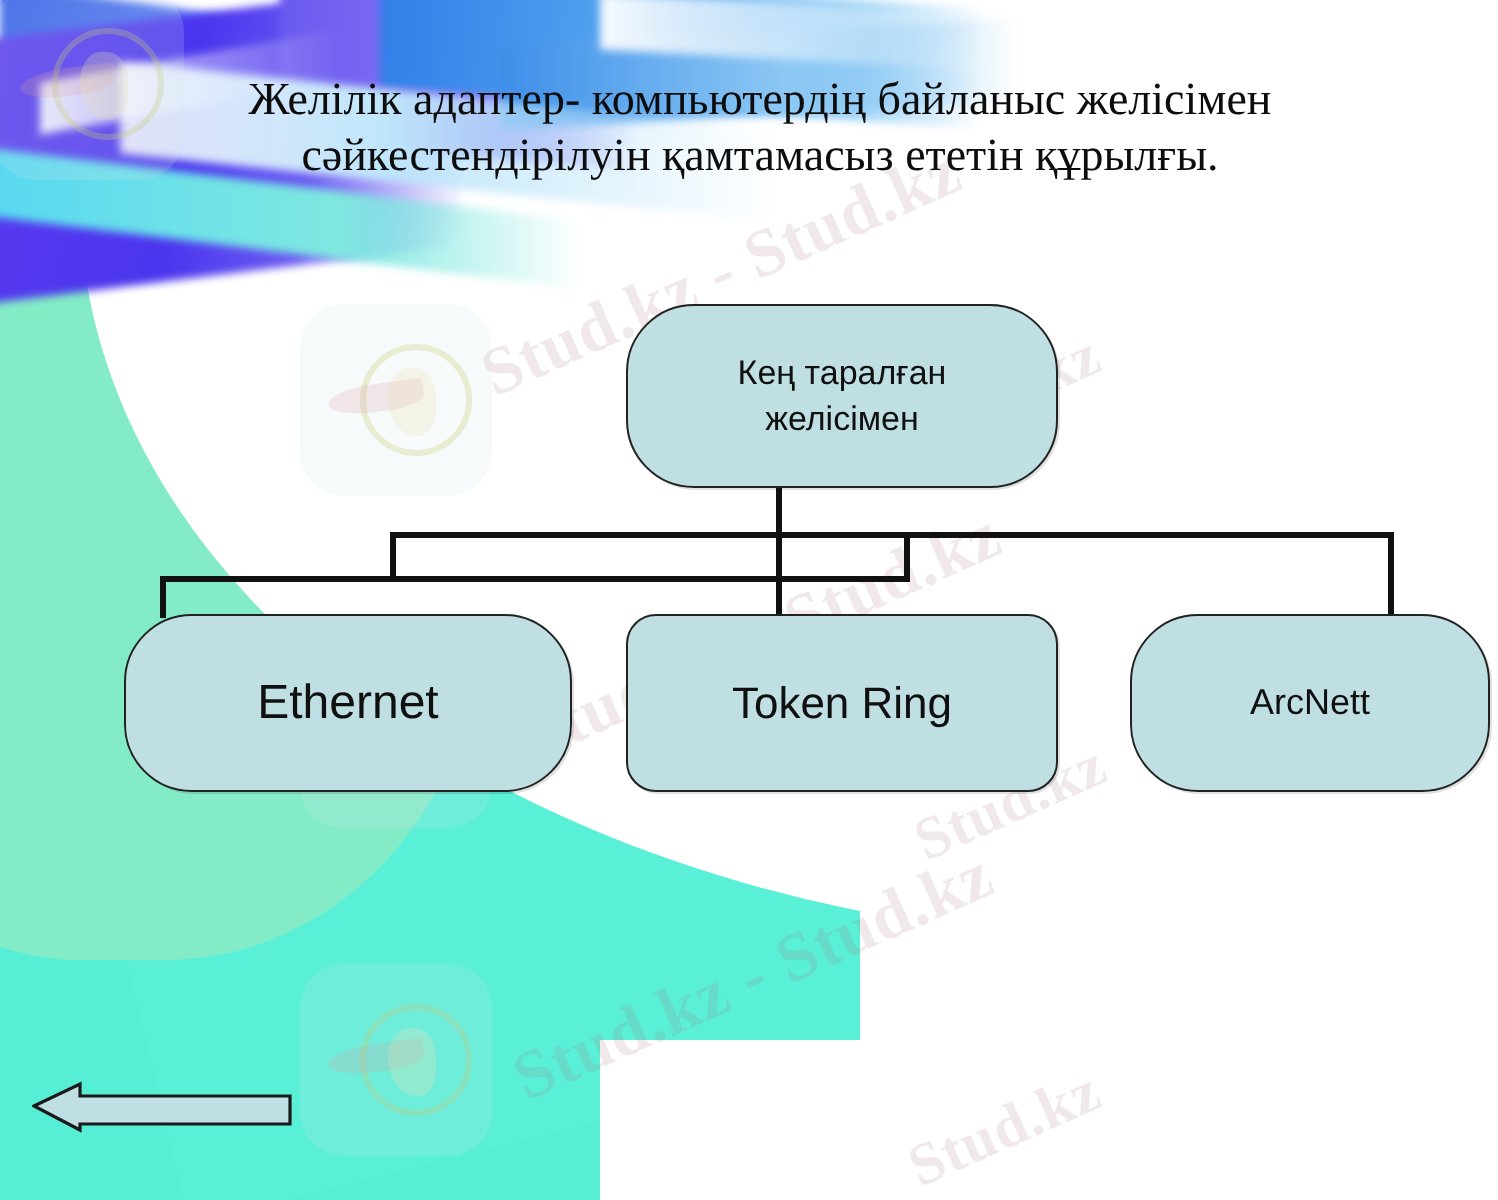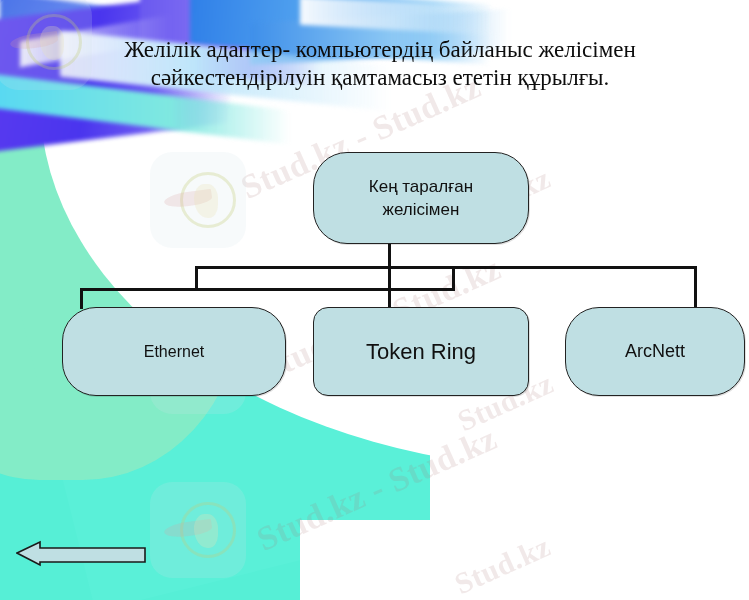--- a/index.html
+++ b/index.html
@@ -198,21 +198,21 @@
     justify-content: center;
     text-align: center;
     color: #101010;
     font-family: "Liberation Sans", sans-serif;
     font-size: 17px;
     line-height: 23px;
     box-shadow: 1px 1px 0 rgba(0,0,0,.12);
     margin-left: 32px;
   }
   #node-root  { left: 281px; top: 152px; width: 216px; height: 92px; }
-  #node-eth   { left: 30px;  top: 307px; width: 224px; height: 89px; font-size: 16px; align-items: center; }
+  #node-eth   { left: 30px;  top: 307px; width: 224px; height: 89px; font-size: 24px; align-items: center; }
   #node-token { left: 281px; top: 307px; width: 216px; height: 89px; font-size: 22px; border-radius: 15px; }
   #node-arc   { left: 533px; top: 307px; width: 180px; height: 89px; font-size: 18px; }
 
   
   .conn {
     position: absolute;
     background: #111111;
   }
   .h { height: 3px; }
   .v { width: 3px; }

